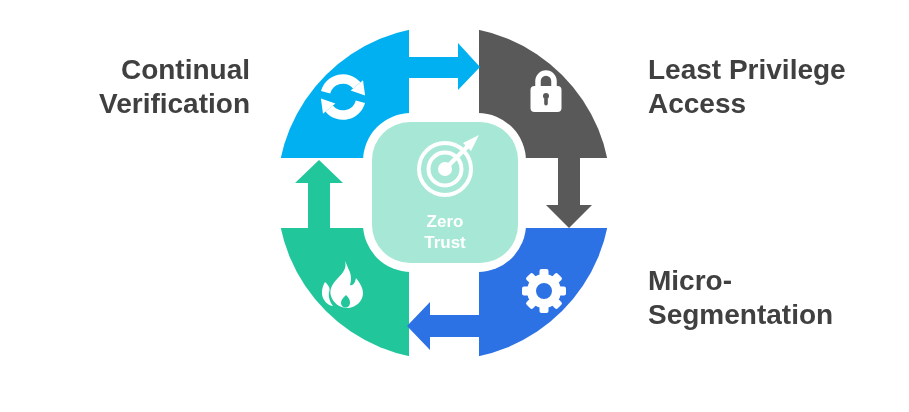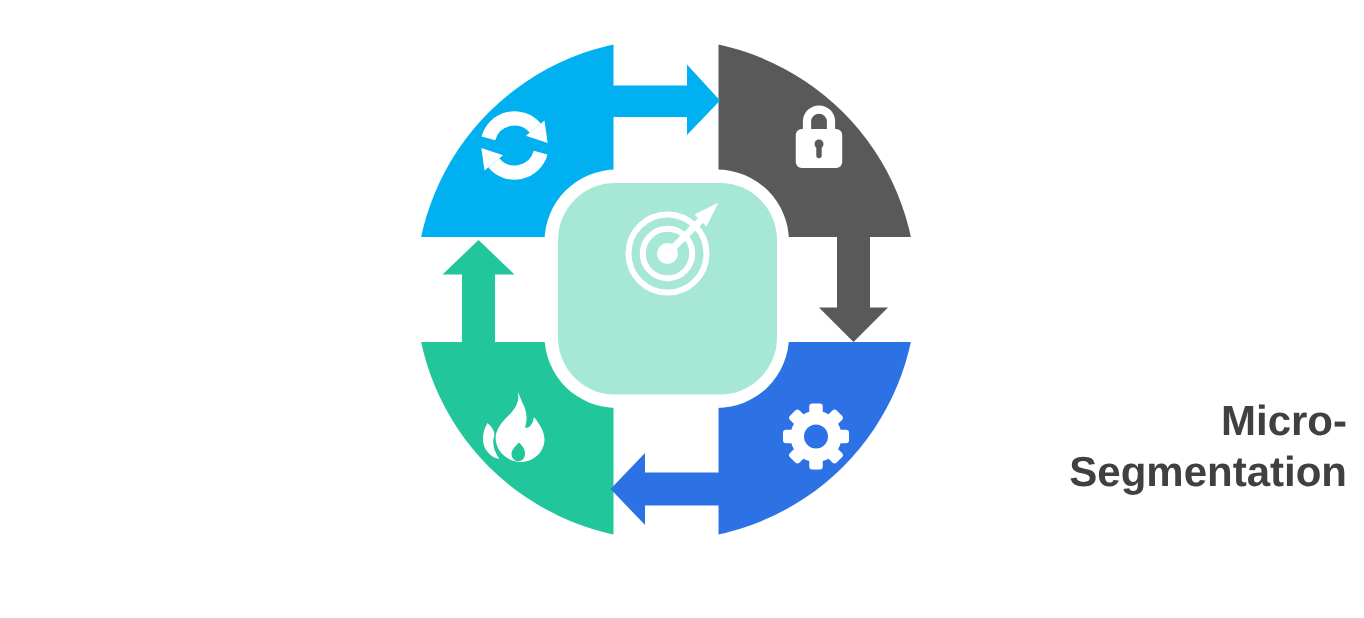--- a/index.html
+++ b/index.html
@@ -14,21 +14,21 @@
     position:absolute;
     font-weight:700;
     font-size:28px;
     line-height:34px;
     color:#404040;
     white-space:pre-line;
   }
   .lbl-tl{left:38px;top:53px;width:212px;text-align:right;}
   .lbl-tr{left:648px;top:53px;width:250px;text-align:left;}
   .lbl-bl{left:14px;top:264px;width:244px;text-align:right;}
-  .lbl-br{left:648px;top:264px;width:250px;text-align:right;}
+  .lbl-br{left:648px;top:264px;width:250px;text-align:left;}
   .hub-label{
     position:absolute;
     left:372px;top:211px;width:146px;
     text-align:center;
     font-weight:700;
     font-size:17px;
     line-height:21px;
     color:#ffffff;
     white-space:pre-line;
   }
@@ -96,16 +96,22 @@
 
     <g transform="translate(445,169)">
       <circle r="26" fill="none" stroke="#ffffff" stroke-width="4"></circle>
       <circle r="16.5" fill="none" stroke="#ffffff" stroke-width="4"></circle>
       <circle r="7" fill="#ffffff"></circle>
       <line x1="0" y1="0" x2="24" y2="-24" stroke="#ffffff" stroke-width="4.5"></line>
       <polygon points="18,-26 26,-18 34,-34" fill="#ffffff"></polygon>
     </g>
   </svg>
 
+  <div class="seg-label lbl-tl">Continual
+Verification</div>
+  <div class="seg-label lbl-tr">Least Privilege
+Access</div>
   <div class="seg-label lbl-br">Micro-
 Segmentation</div>
 
+  <div class="hub-label">Zero
+Trust</div>
 </div>
 
 </body></html>

